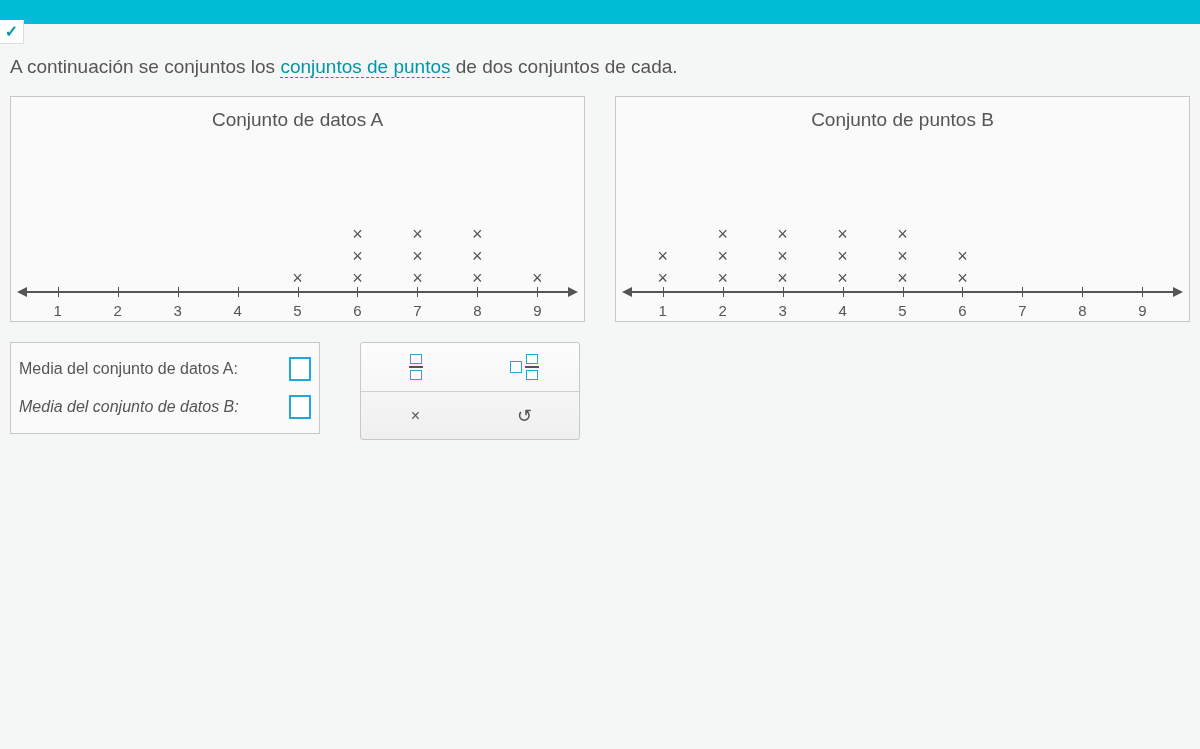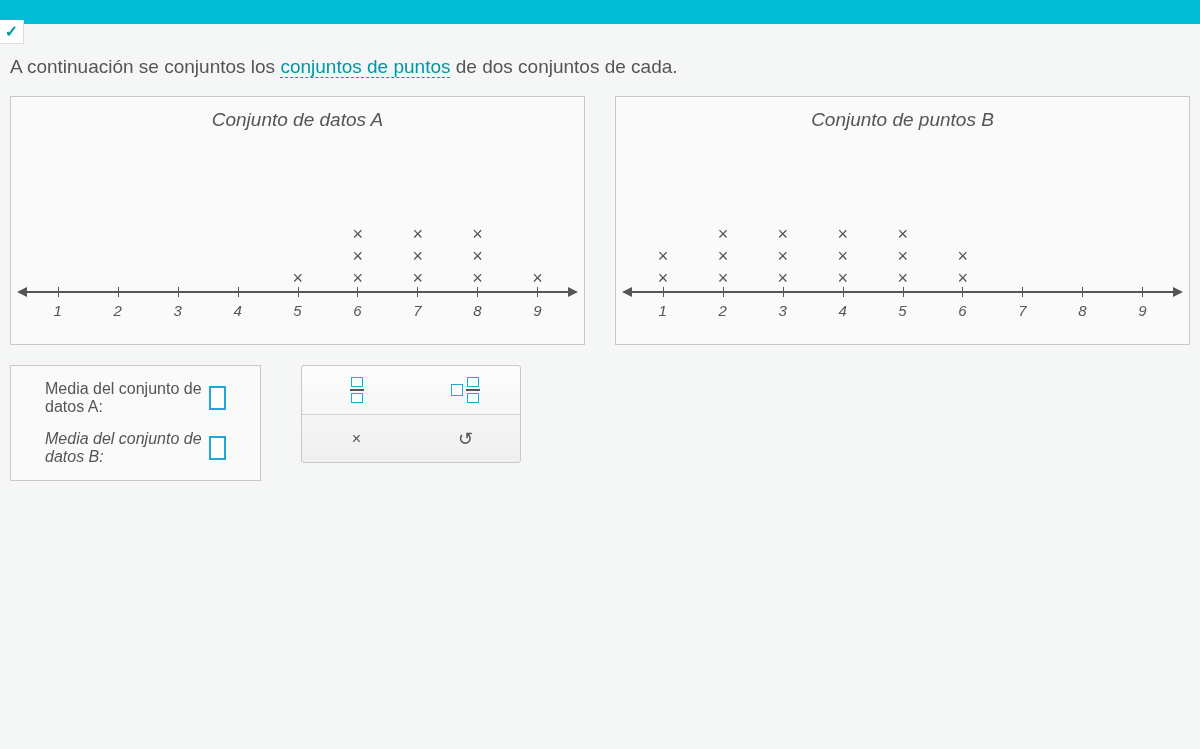--- a/index.html
+++ b/index.html
@@ -44,23 +44,22 @@
     }
     .plots-row {
       display: flex;
       gap: 30px;
       margin-bottom: 20px;
       align-items: stretch;
     }
     .plot-box {
       border: 1px solid #c8c8c8;
       background: #fafafa;
-      padding: 12px 14px 23px 14px;
+      padding: 12px 14px 0 14px;
       flex: 1;
-      font-style: italic;
     }
     .plot-title {
       text-align: center;
       font-size: 19px;
       color: #555;
       margin-bottom: 50px;
     }
     .dotplot {
       position: relative;
       height: 140px;
@@ -120,22 +119,22 @@
       margin: 18px 0 16px 0;
     }
     .answers-row {
       display: flex;
       gap: 40px;
       align-items: flex-start;
     }
     .answer-box {
       border: 1px solid #c8c8c8;
       background: #fafafa;
-      padding: 14px 34px;
-      width: 251px;
+      padding: 14px 8px;
+      width: 310px;
     }
     .answer-line {
       display: flex;
       align-items: center;
       justify-content: space-between;
       font-size: 16px;
       color: #555;
       margin-bottom: 14px;
     }
     .answer-line:last-child { margin-bottom: 0; font-style: italic; }

